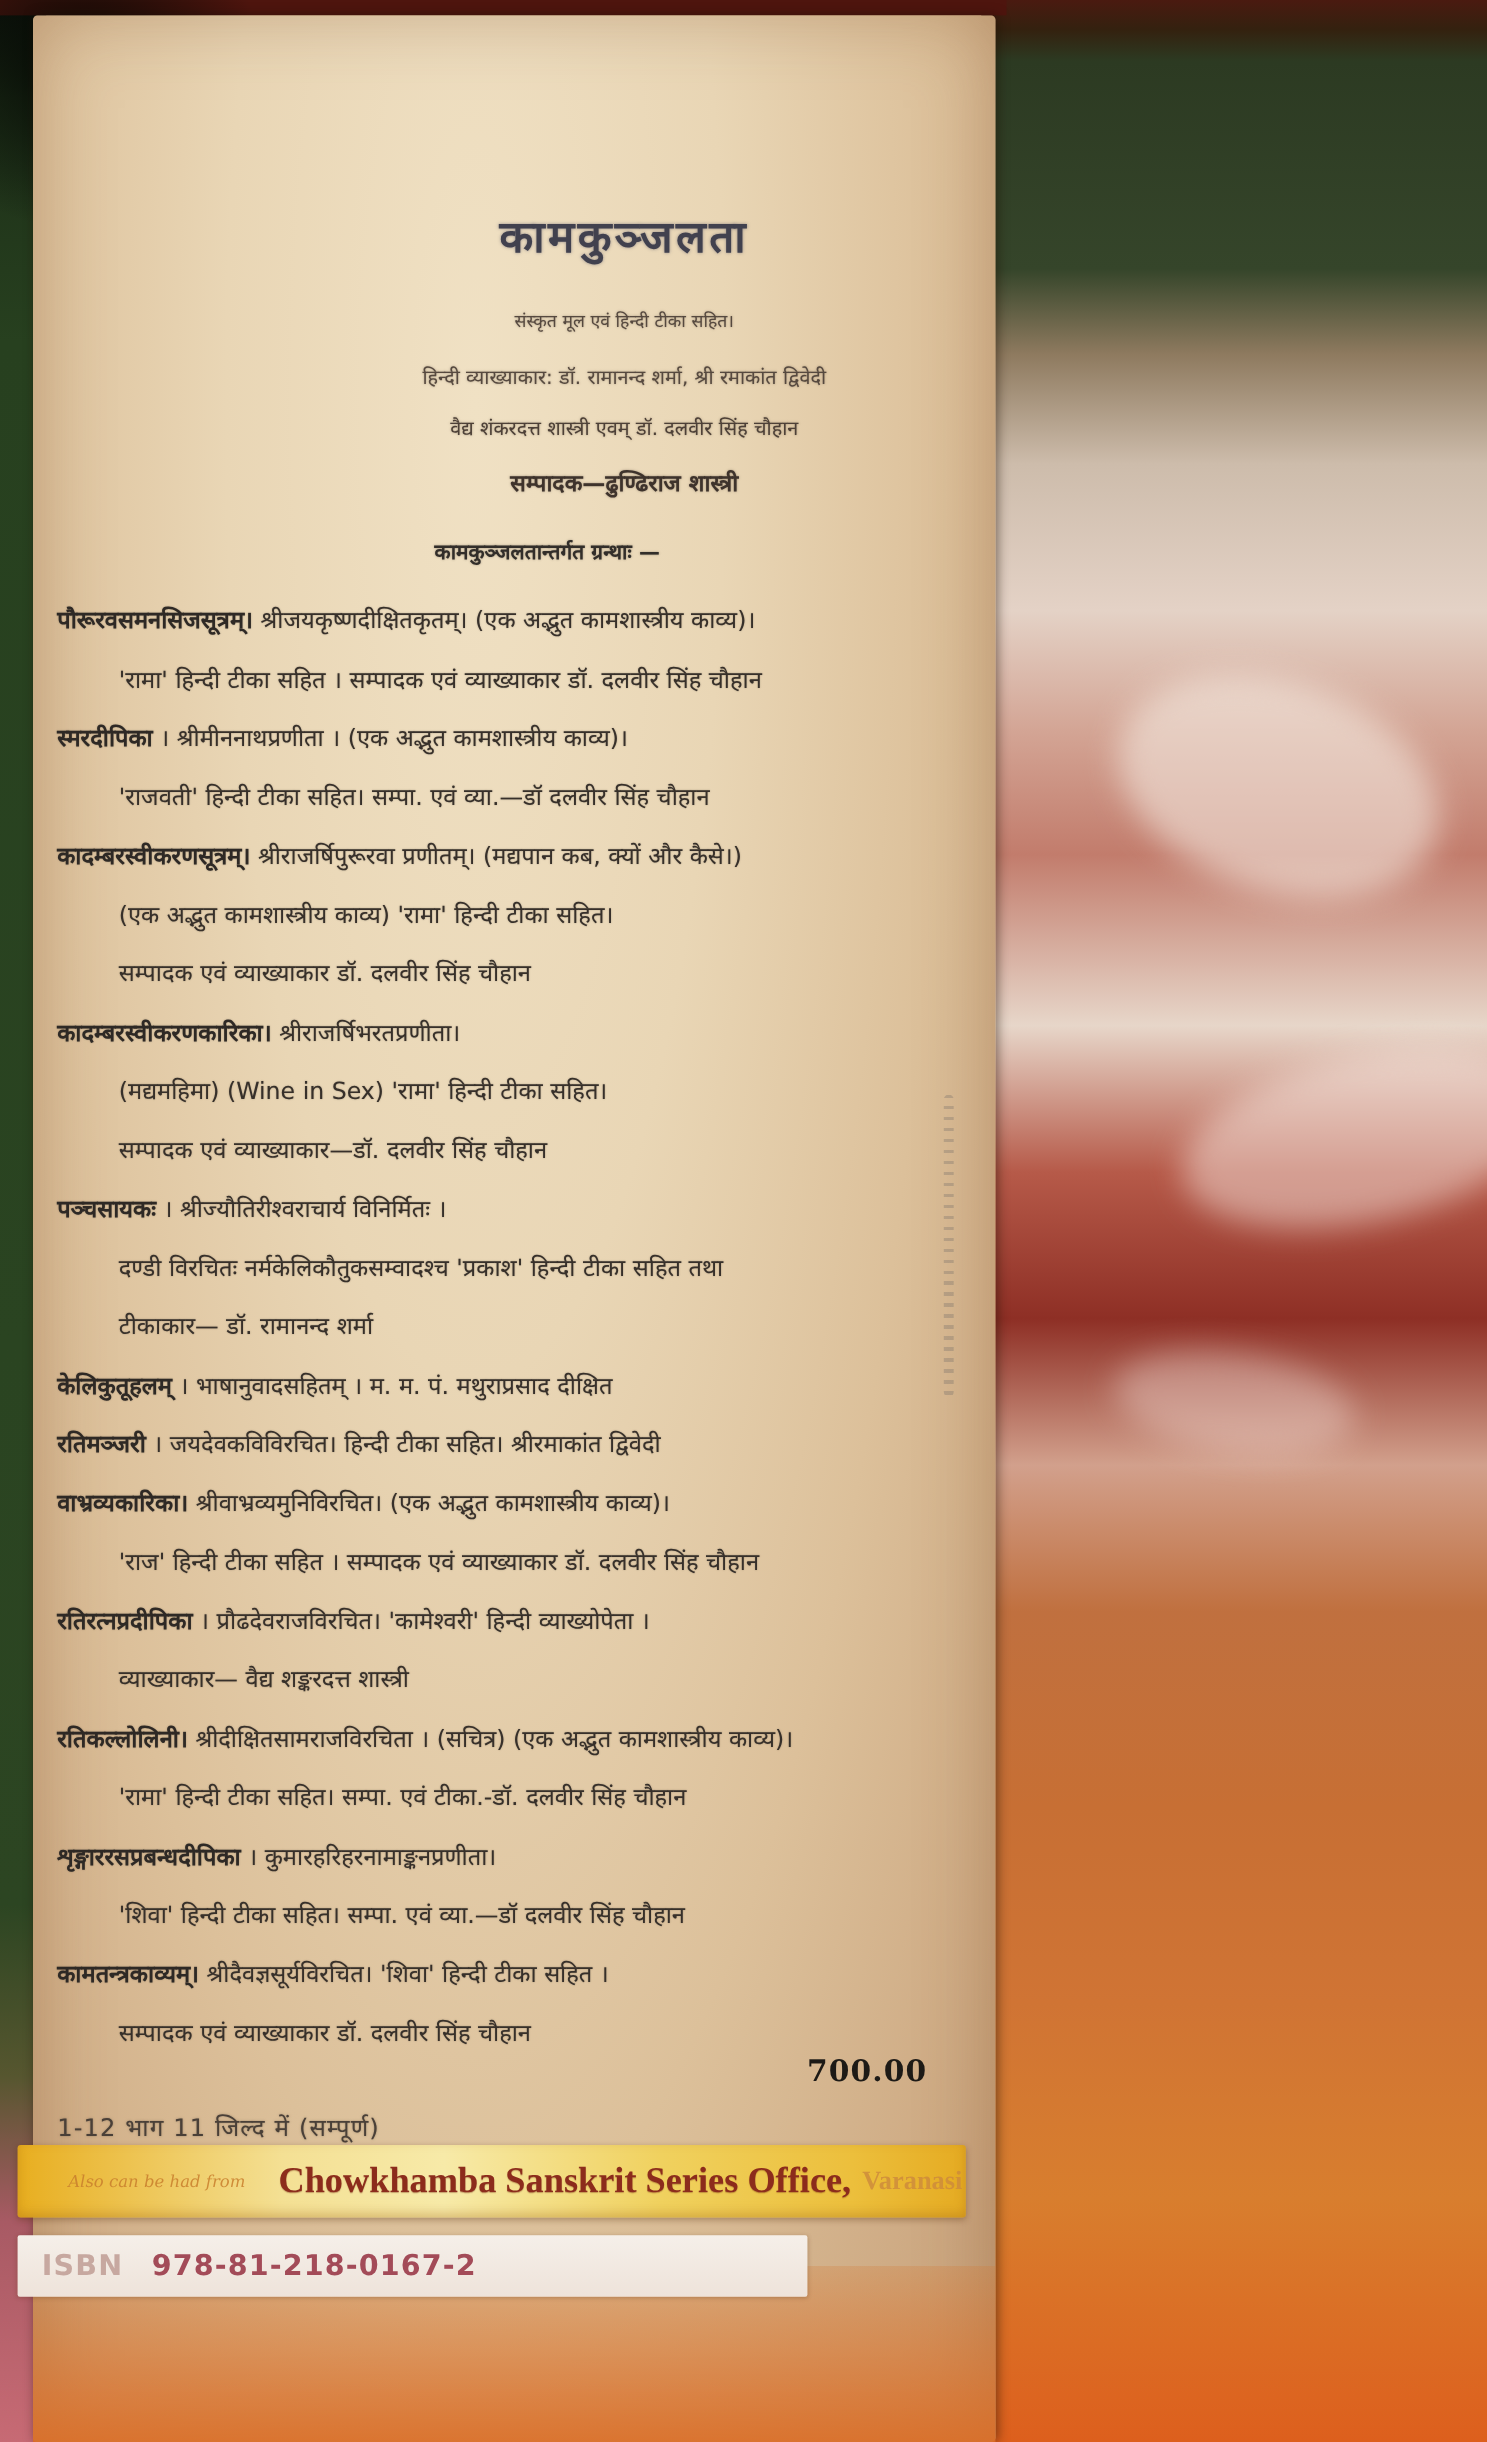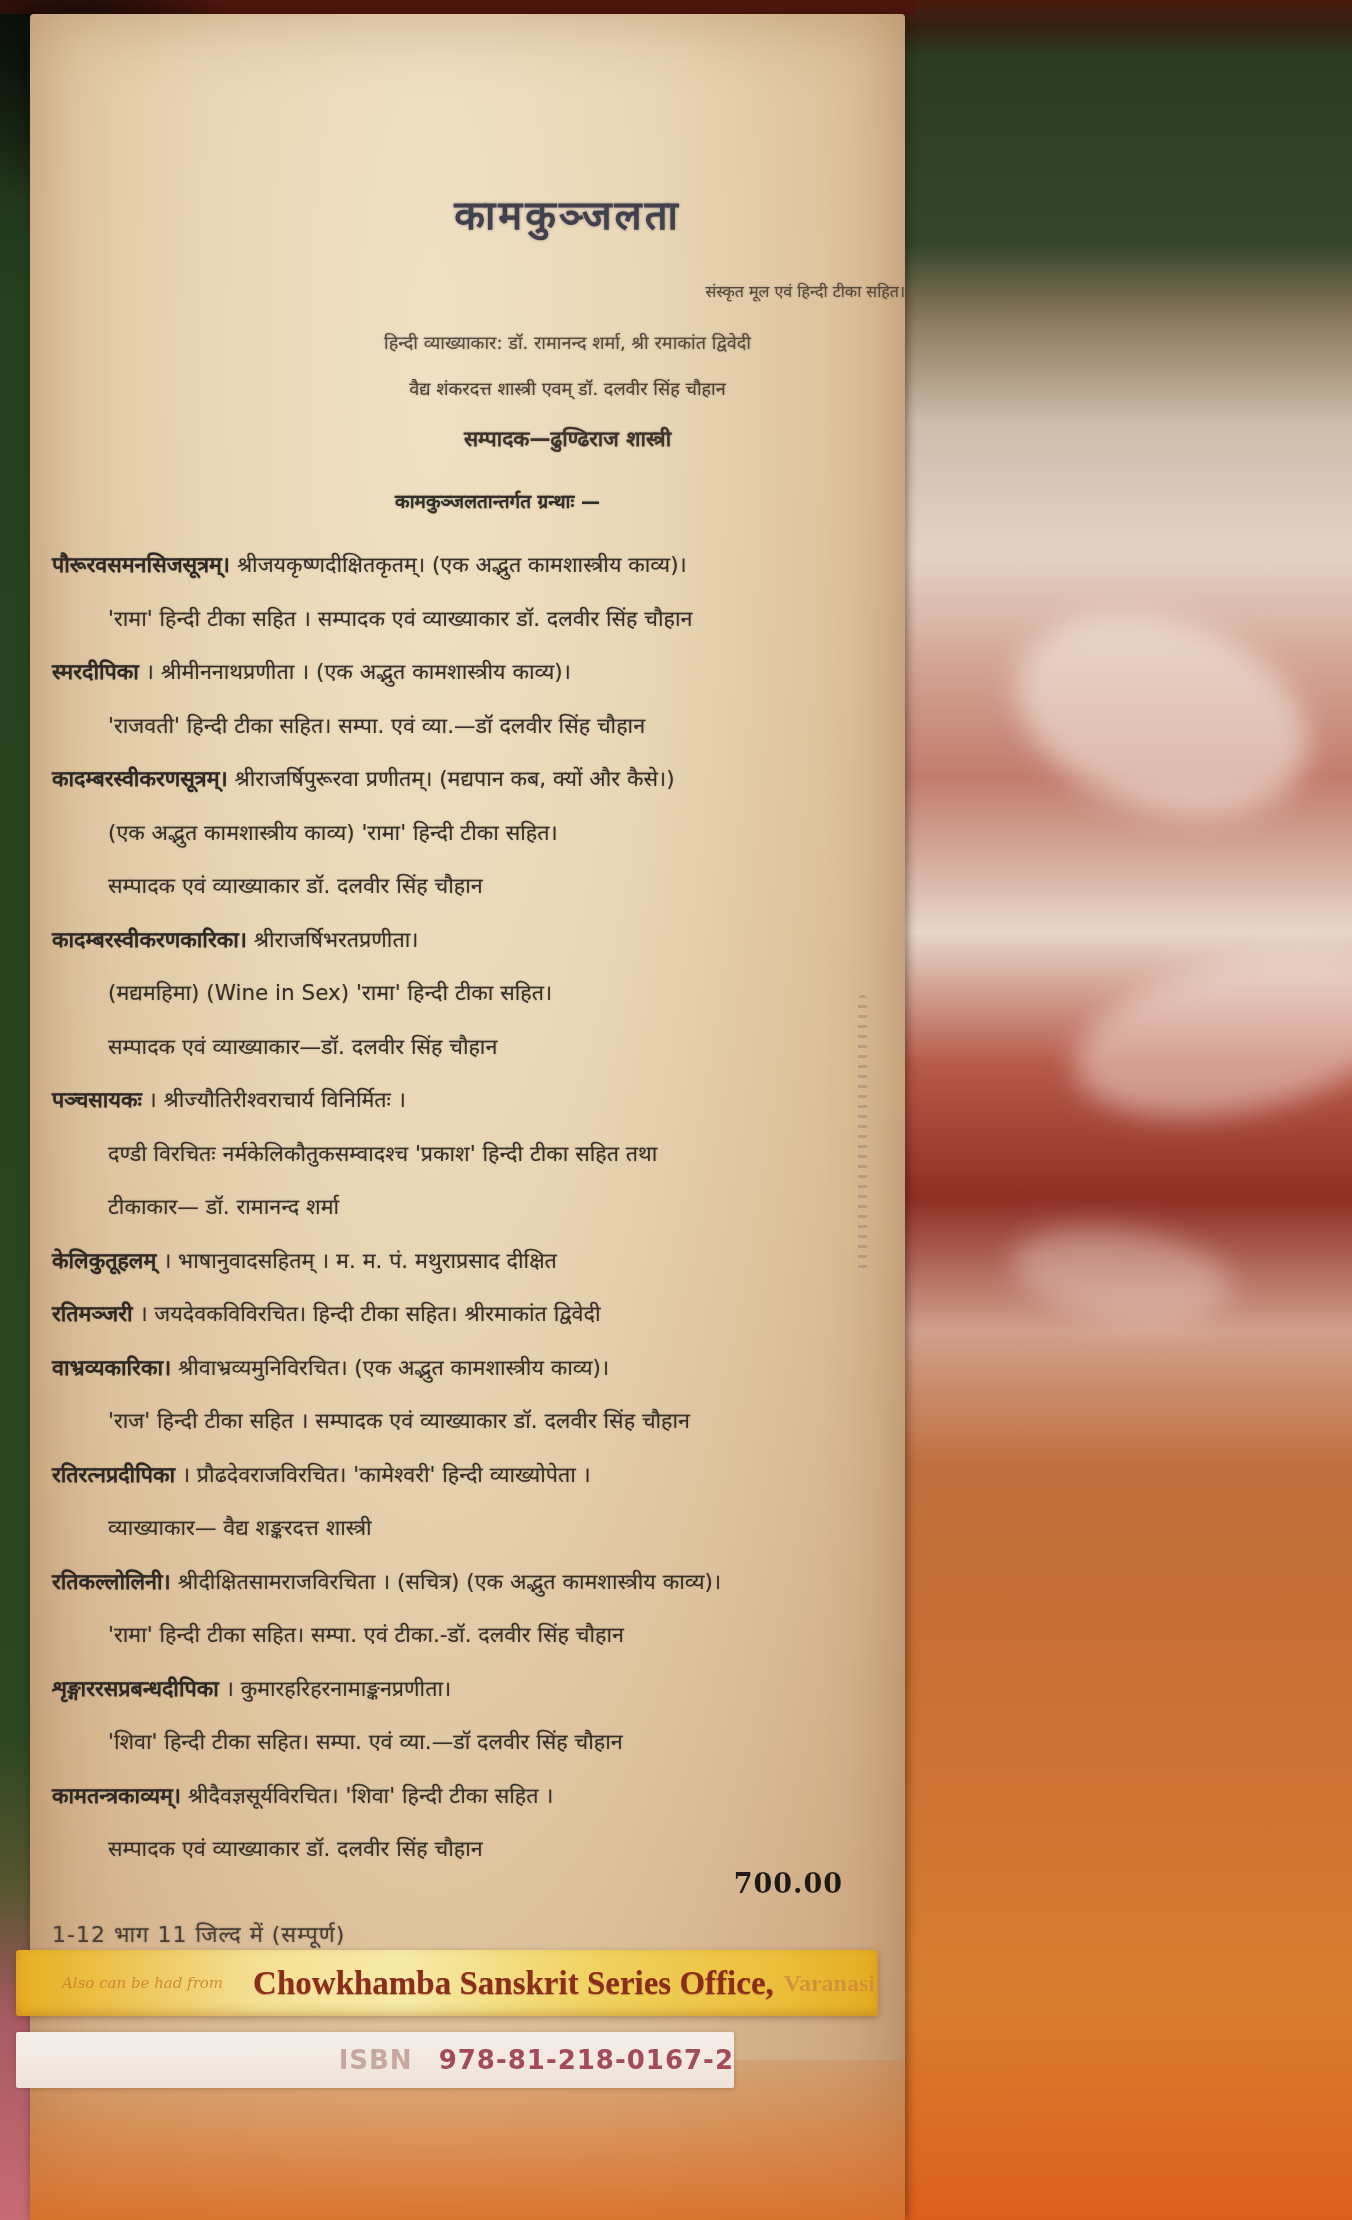--- a/index.html
+++ b/index.html
@@ -48,21 +48,21 @@
   .cover-bottom{
     position:absolute;left:0;bottom:0;width:100%;height:160px;
     background:linear-gradient(180deg, rgba(210,120,50,.25), rgba(222,108,35,.85));
   }
   
   .hdr{position:absolute;left:200px;right:0;text-align:center;color:#56493f;}
   .title{
     top:172px;font-size:40px;font-weight:700;color:#41414e;
     letter-spacing:3px;text-shadow:0 0 3px rgba(65,65,90,.55);
   }
-  .sub1{top:266px;font-size:16px;text-shadow:0 0 2px rgba(90,75,60,.5);text-align:right;}
+  .sub1{top:266px;font-size:16px;text-shadow:0 0 2px rgba(90,75,60,.5);}
   .sub2{top:316px;font-size:18px;text-shadow:0 0 2px rgba(90,75,60,.55);}
   .sub3{top:362px;font-size:18px;color:#4d4037;text-shadow:0 0 2px rgba(80,65,50,.5);}
   .sub4{top:410px;font-size:21px;font-weight:700;color:#3e332c;text-shadow:0 0 2px rgba(70,55,45,.5);}
   .heading{
     position:absolute;left:120px;right:60px;top:474px;text-align:center;
     font-size:19px;font-weight:700;color:#322e2a;text-shadow:0 0 2px rgba(60,50,40,.45);
   }
   
   .list{position:absolute;left:22px;right:8px;top:524px;color:#37302a;}
   .line{
@@ -100,21 +100,21 @@
   .banner .pubcity{
     margin-left:10px;font-size:24px;font-weight:700;color:#cd8a3c;
     font-family:"Liberation Serif",serif;opacity:.8;white-space:nowrap;
   }
   
   .isbn{
     position:absolute;left:16px;top:2032px;width:718px;height:56px;border-radius:2px;
     background:linear-gradient(180deg,#f5efe9,#eee3da);
     box-shadow:0 1px 4px rgba(90,50,20,.3);
     display:flex;align-items:center;
-    font-size:26px;letter-spacing:1px;justify-content:flex-end;
+    font-size:26px;letter-spacing:1px;
   }
   .isbn .lbl{margin-left:22px;color:#c7a8a0;font-weight:700;}
   .isbn .num{margin-left:26px;color:#a34b58;font-weight:600;}
   
   .spine-script{
     position:absolute;left:858px;top:995px;width:9px;height:275px;opacity:.55;
     background:repeating-linear-gradient(180deg, rgba(85,85,90,.45) 0 3px, transparent 3px 10px);
     border-radius:5px;
   }
   .abs{position:absolute;}

